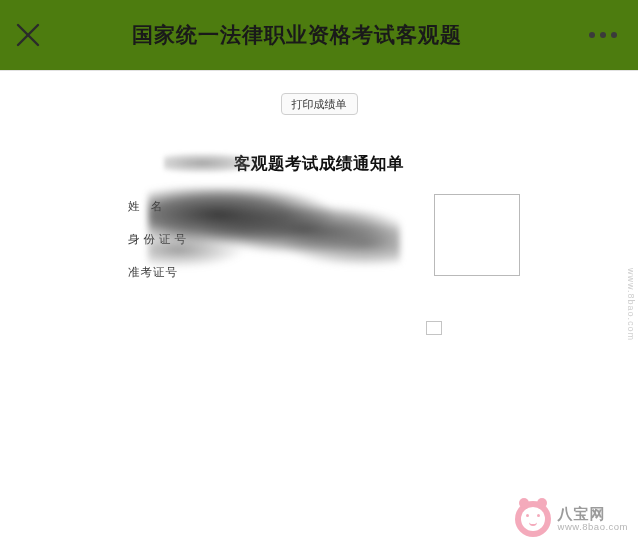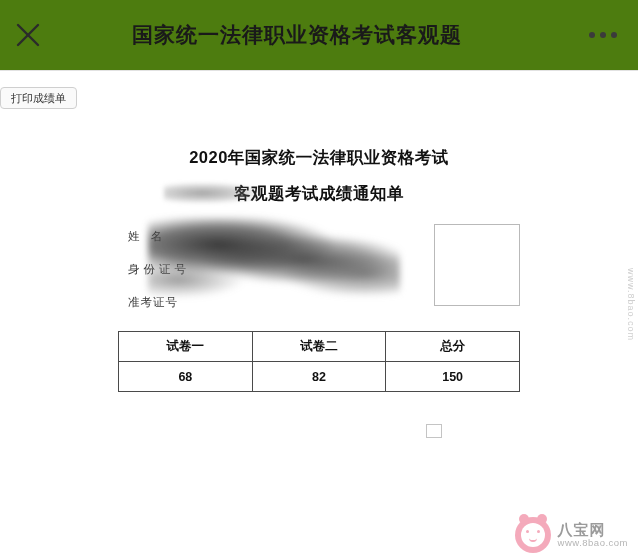--- a/index.html
+++ b/index.html
@@ -58,21 +58,22 @@
     width: 6px;
     height: 6px;
     border-radius: 50%;
     background: #3b3b3b;
     display: block;
   }
 
   
   .print-row {
     display: flex;
-    margin-top: 16px;
+    justify-content: center;
+    margin-top: 22px;
   }
   .print-btn {
     border: 1px solid #cfcfcf;
     border-radius: 4px;
     background: #fafafa;
     font-size: 11px;
     color: #333;
     padding: 5px 10px 4px 10px;
     line-height: 1;
     cursor: pointer;
@@ -199,21 +200,21 @@
     width: 14px;
     height: 12px;
     border: 1px solid #c4c4c4;
     background: #fff;
   }
 
   
   .watermark {
     position: absolute;
     right: 10px;
-    bottom: 6px;
+    bottom: 22px;
     display: flex;
     align-items: center;
     gap: 7px;
   }
   .wm-badge {
     width: 36px;
     height: 36px;
     border-radius: 50%;
     background: #f4a6b8;
     position: relative;
@@ -299,51 +300,34 @@
     <span></span>
   </div>
 </div>
 
 <div class="print-row">
   <button class="print-btn">打印成绩单</button>
 </div>
 
 <div class="cert">
 
-  <div class="cert-title">2020年国家统一法律职业资格考试</div>
 
   <div class="cert-subtitle">
     <span>客观题考试成绩通知单</span>
     <span class="subtitle-smudge"></span>
   </div>
 
   <div class="info-block">
     <div class="field f1">姓    名</div>
     <div class="field f2">身份证号</div>
     <div class="field f3">准考证号</div>
     <div class="photo-box"></div>
     <div class="redact-smudge"></div>
   </div>
 
-  <table class="scores">
-    <thead>
-      <tr>
-        <th>试卷一</th>
-        <th>试卷二</th>
-        <th>总分</th>
-      </tr>
-    </thead>
-    <tbody>
-      <tr>
-        <td class="val">68</td>
-        <td class="val">82</td>
-        <td class="val">150</td>
-      </tr>
-    </tbody>
-  </table>
 
   <div class="notes">
     <div class="note-blank"></div>
   </div>
 </div>
 
 <div class="watermark">
   <div class="wm-badge">
     <div class="wm-face"></div>
     <div class="wm-eye l"></div>

